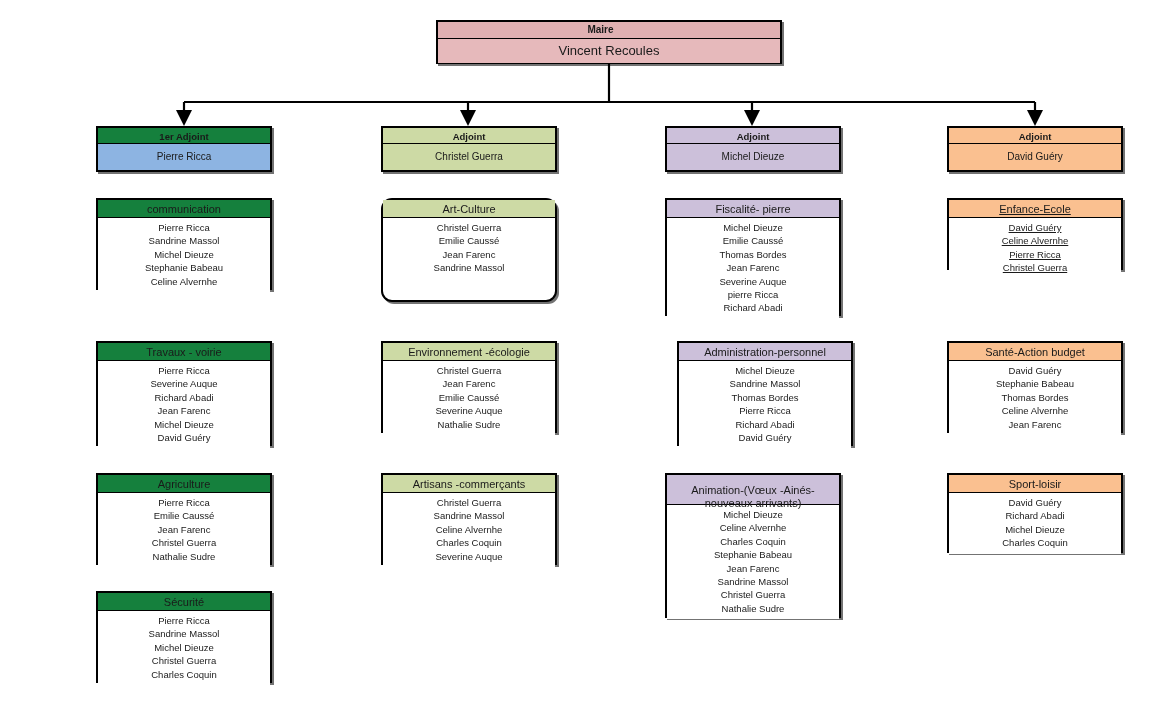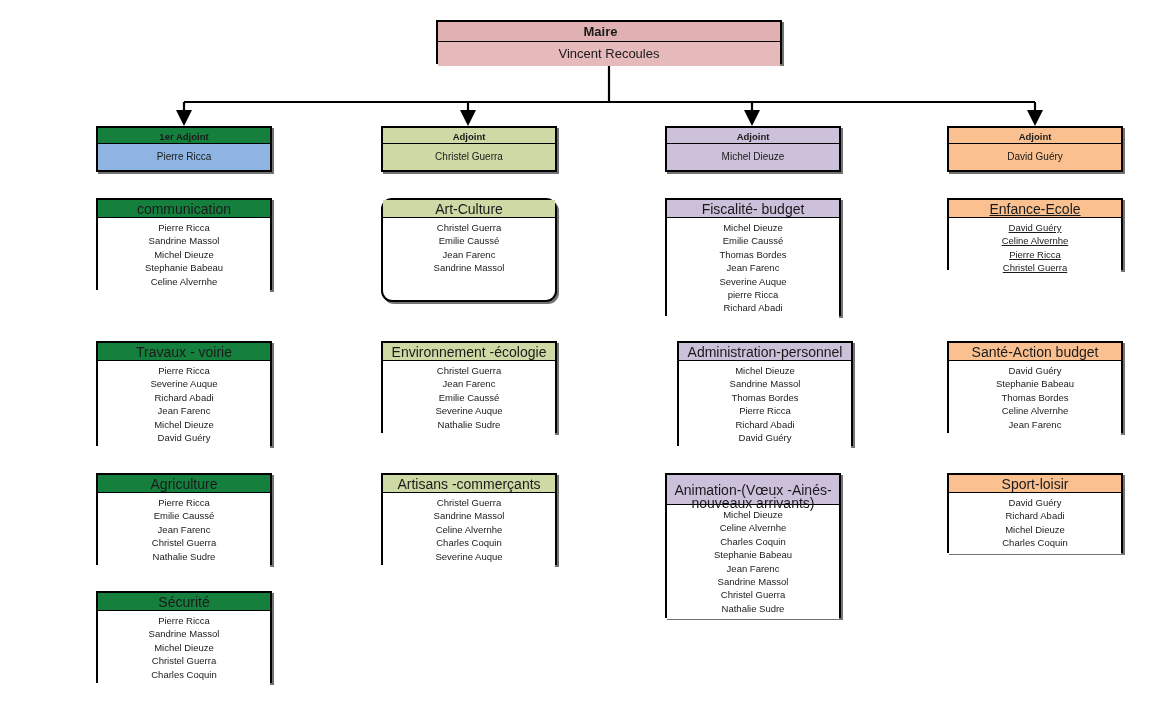--- a/index.html
+++ b/index.html
@@ -40,21 +40,21 @@
     border: 2px solid #000000;
     background: #ffffff;
     box-shadow: 2px 2px 0 rgba(0,0,0,0.55);
   }
   .node-header {
     box-sizing: border-box;
     border-bottom: 1px solid #000000;
     text-align: center;
     line-height: 1.25;
     padding: 2px 3px;
-    font-size: 14px;
+    font-size: 11px;
   }
   .node-body {
     box-sizing: border-box;
     text-align: center;
     padding: 3px 3px 4px 3px;
     background: #ffffff;
   }
   .member {
     font-size: 9.5px;
     line-height: 13.4px;
@@ -63,21 +63,21 @@
 
   
   #node-maire {
     left: 436px;
     top: 20px;
     width: 346px;
     height: 44px;
   }
   #node-maire .node-header {
     font-weight: bold;
-    font-size: 13px;
+    font-size: 10px;
     padding: 2px 20px 1px 3px;
     background: #e0b0b2;
   }
   #node-maire .node-body {
     font-size: 13px;
     padding-top: 4px;
     background: #e6b9bb;
     height: 24px;
     text-align: center;
   }
@@ -229,21 +229,21 @@
         <div class="node-header">Artisans -commerçants</div>
         <div class="node-body">
           <div class="member">Christel Guerra</div>
           <div class="member">Sandrine Massol</div>
           <div class="member">Celine Alvernhe</div>
           <div class="member">Charles Coquin</div>
           <div class="member">Severine Auque</div>
         </div>
       </div>
       <div class="node commission c-purple col-3" style="top: 198px; height: 118px;">
-        <div class="node-header">Fiscalité- budget</div>
+        <div class="node-header">Fiscalité- pierre</div>
         <div class="node-body">
           <div class="member">Michel Dieuze</div>
           <div class="member">Emilie Caussé</div>
           <div class="member">Thomas Bordes</div>
           <div class="member">Jean Farenc</div>
           <div class="member">Severine Auque</div>
           <div class="member">pierre Ricca</div>
           <div class="member">Richard Abadi</div>
         </div>
       </div>

